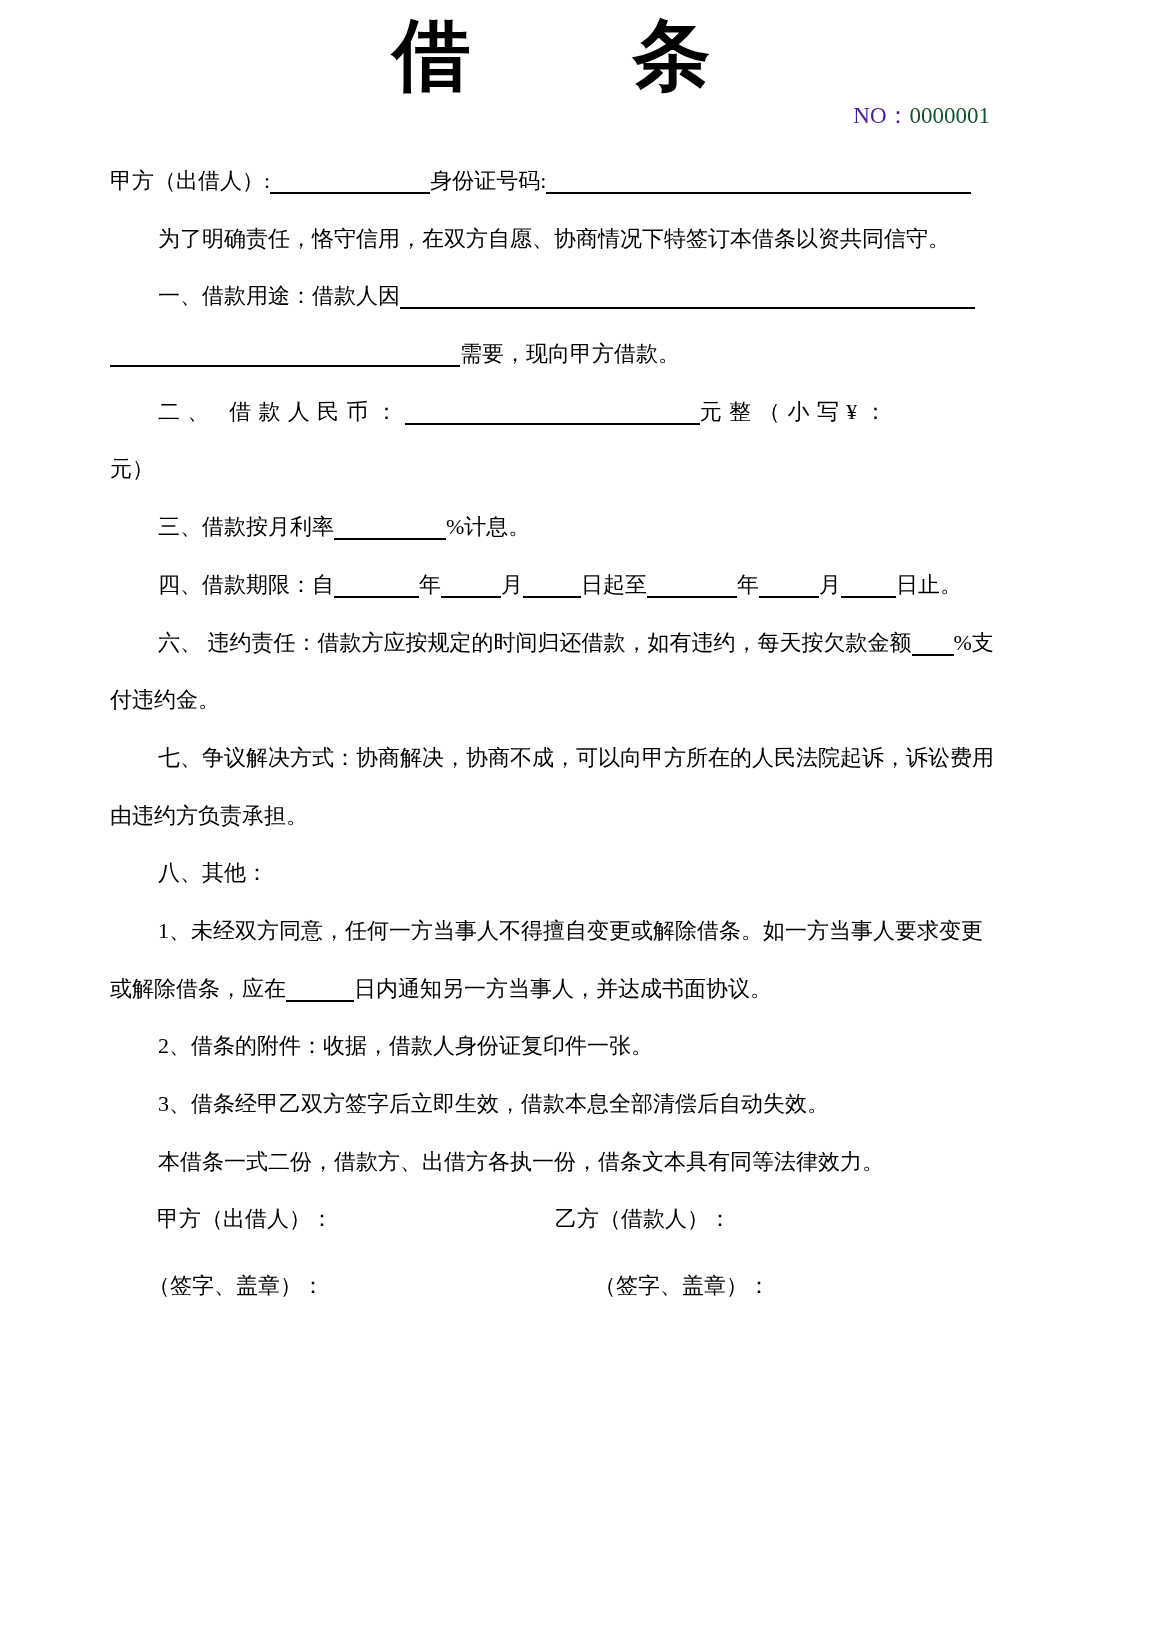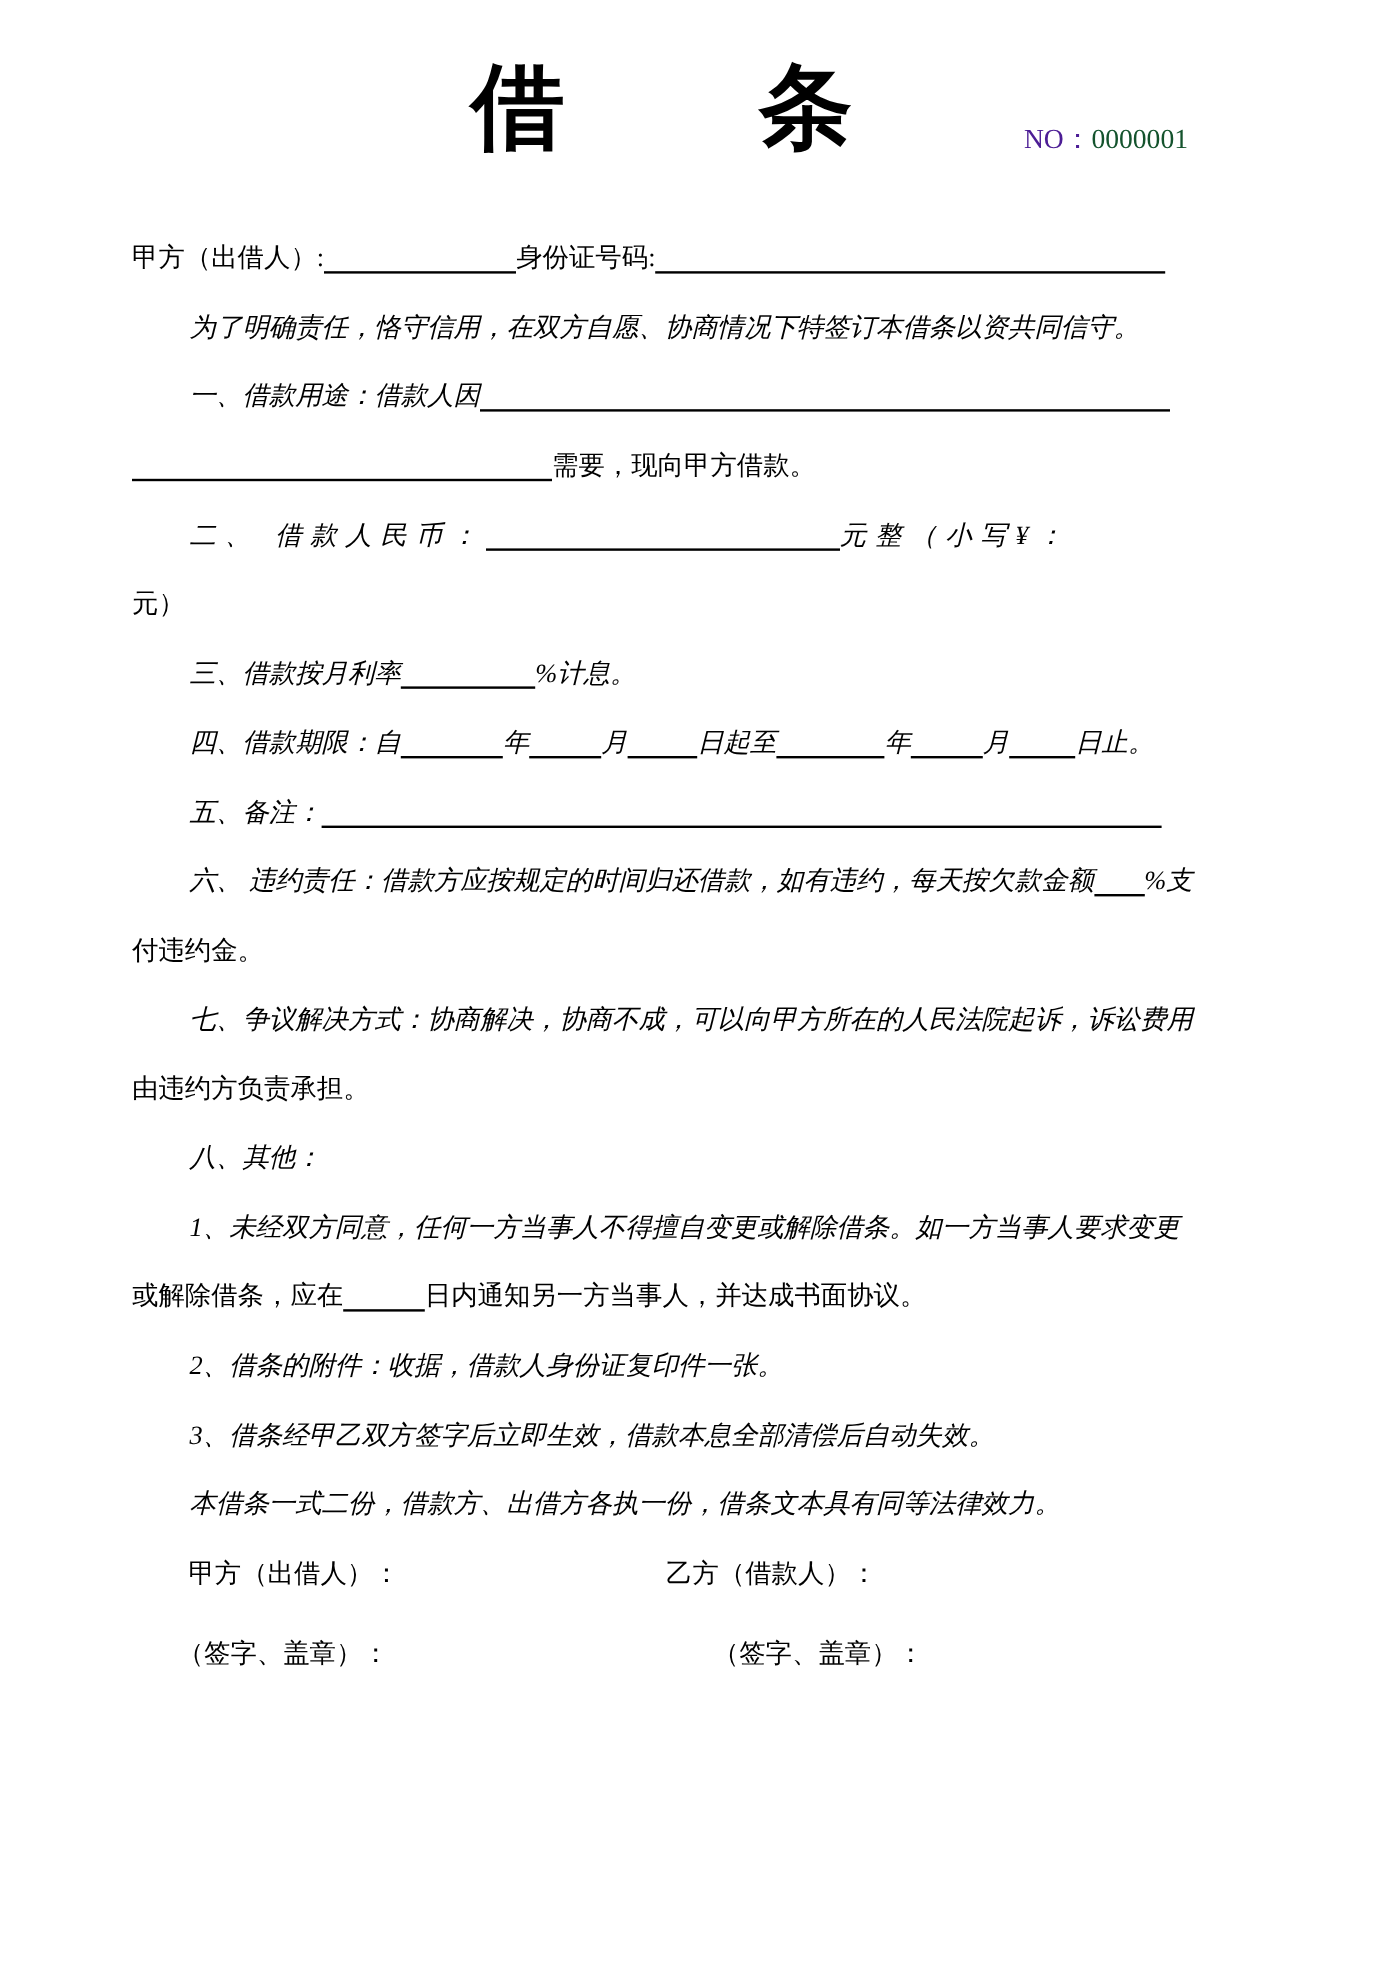--- a/index.html
+++ b/index.html
@@ -15,21 +15,20 @@
     width: 1166px;
     height: 1651px;
     background: #ffffff;
     font-family: "Liberation Serif", serif;
     color: #000000;
     font-size: 22px;
   }
   .title-row {
     margin-left: 110px;
     width: 885px;
-    padding-top: 34px;
     height: 112px;
     text-align: center;
   }
   .doc-title {
     font-family: "Liberation Sans", sans-serif;
     font-size: 78px;
     font-weight: 900;
     letter-spacing: 2px;
     line-height: 110px;
     white-space: pre;
@@ -47,21 +46,21 @@
     margin-left: 110px;
     margin-top: 40px;
     width: 885px;
   }
   .line {
     line-height: 57.7px;
     height: 57.7px;
     white-space: nowrap;
     position: relative;
   }
-  .line.indent { padding-left: 48px; font-style: italic; }
+  .line.indent { padding-left: 48px; }
   .line.spaced .seg-text { letter-spacing: 0.33em; }
   .seg-blank {
     display: inline-block;
     height: 3px;
     border-bottom: 2px solid #000000;
     vertical-align: -6px;
   }
   .sig-row {
     position: relative;
     line-height: 57.7px;
@@ -93,21 +92,20 @@
 
   <div class="doc-body">
       <div class="line"><span class="seg-text">甲方（出借人）:</span><span class="seg-blank" style="width: 160px;"></span><span class="seg-text">身份证号码:</span><span class="seg-blank" style="width: 425px;"></span></div>
       <div class="line indent"><span class="seg-text">为了明确责任，恪守信用，在双方自愿、协商情况下特签订本借条以资共同信守。</span></div>
       <div class="line indent"><span class="seg-text">一、借款用途：借款人因</span><span class="seg-blank" style="width: 575px;"></span></div>
       <div class="line"><span class="seg-blank" style="width: 350px;"></span><span class="seg-text">需要，现向甲方借款。</span></div>
       <div class="line indent spaced"><span class="seg-text">二、 借款人民币：</span><span class="seg-blank" style="width: 295px;"></span><span class="seg-text">元整（小写¥：</span></div>
       <div class="line"><span class="seg-text">元）</span></div>
       <div class="line indent"><span class="seg-text">三、借款按月利率</span><span class="seg-blank" style="width: 112px;"></span><span class="seg-text">%计息。</span></div>
       <div class="line indent"><span class="seg-text">四、借款期限：自</span><span class="seg-blank" style="width: 85px;"></span><span class="seg-text">年</span><span class="seg-blank" style="width: 60px;"></span><span class="seg-text">月</span><span class="seg-blank" style="width: 58px;"></span><span class="seg-text">日起至</span><span class="seg-blank" style="width: 90px;"></span><span class="seg-text">年</span><span class="seg-blank" style="width: 60px;"></span><span class="seg-text">月</span><span class="seg-blank" style="width: 55px;"></span><span class="seg-text">日止。</span></div>
-      <div class="line indent"><span class="seg-text">五、备注：</span><span class="seg-blank" style="width: 700px;"></span></div>
       <div class="line indent"><span class="seg-text">六、 违约责任：借款方应按规定的时间归还借款，如有违约，每天按欠款金额</span><span class="seg-blank" style="width: 42px;"></span><span class="seg-text">%支</span></div>
       <div class="line"><span class="seg-text">付违约金。</span></div>
       <div class="line indent"><span class="seg-text">七、争议解决方式：协商解决，协商不成，可以向甲方所在的人民法院起诉，诉讼费用</span></div>
       <div class="line"><span class="seg-text">由违约方负责承担。</span></div>
       <div class="line indent"><span class="seg-text">八、其他：</span></div>
       <div class="line indent"><span class="seg-text">1、未经双方同意，任何一方当事人不得擅自变更或解除借条。如一方当事人要求变更</span></div>
       <div class="line"><span class="seg-text">或解除借条，应在</span><span class="seg-blank" style="width: 68px;"></span><span class="seg-text">日内通知另一方当事人，并达成书面协议。</span></div>
       <div class="line indent"><span class="seg-text">2、借条的附件：收据，借款人身份证复印件一张。</span></div>
       <div class="line indent"><span class="seg-text">3、借条经甲乙双方签字后立即生效，借款本息全部清偿后自动失效。</span></div>
       <div class="line indent"><span class="seg-text">本借条一式二份，借款方、出借方各执一份，借条文本具有同等法律效力。</span></div>

